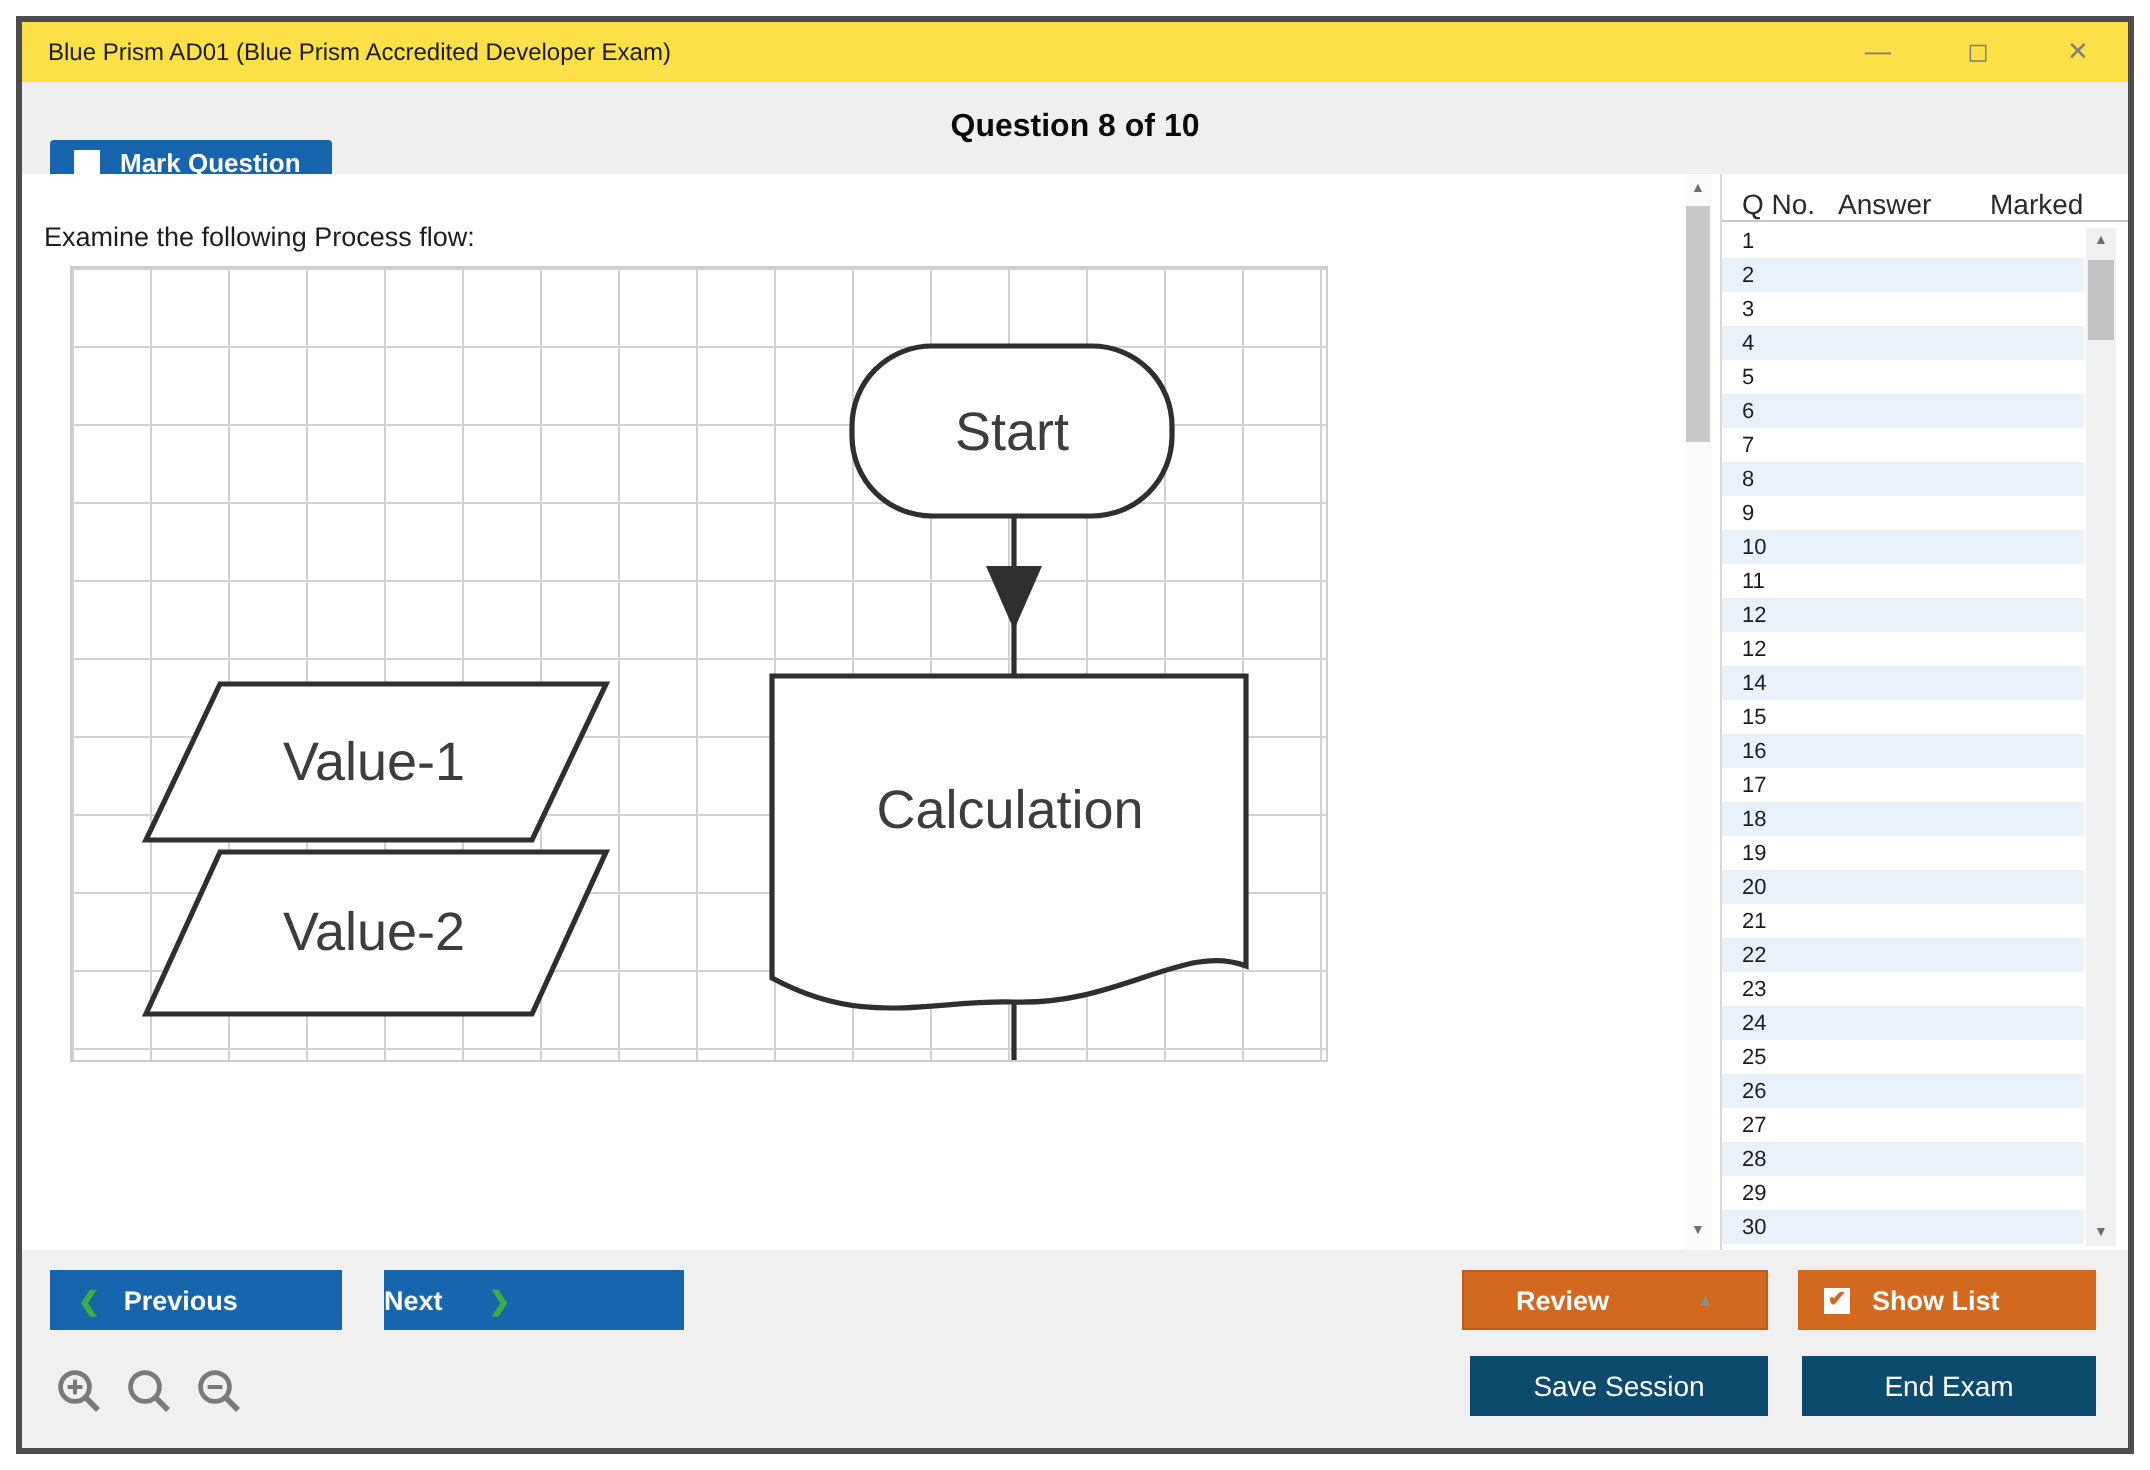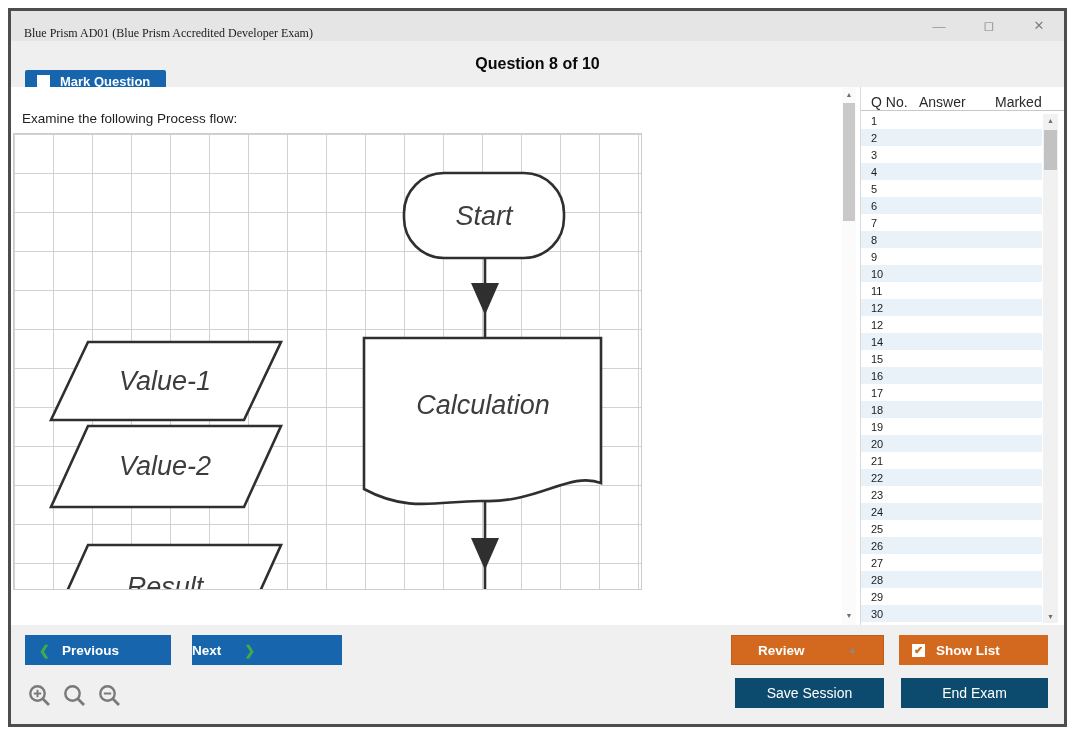--- a/index.html
+++ b/index.html
@@ -2,22 +2,22 @@
 <html><head>
 <meta charset="utf-8">
 <style>
   * { margin:0; padding:0; box-sizing:border-box; }
   html,body { width:1075px; height:735px; background:#fff;
     font-family:"Liberation Sans","DejaVu Sans",sans-serif; }
   .window { position:absolute; left:8px; top:8px; width:1059px; height:719px;
     border:3px solid #4d4d4d; background:#fff; overflow:hidden; }
 
   
-  .titlebar { position:relative; height:30px; background:#e5e5e5;
-    display:flex; align-items:flex-end;font-family:Liberation Serif, serif; }
+  .titlebar { position:relative; height:30px; background:#fde047;
+    display:flex; align-items:center; }
   .titlebar .title { padding-left:13px; font-size:12px; color:#1a1a1a; }
   .win-controls { position:absolute; right:0; top:0; height:30px;
     display:flex; align-items:center; gap:0; }
   .win-btn { width:50px; text-align:center; color:#7e7e7e; font-size:13px;
     line-height:30px; cursor:default; }
 
   
   .headerbar { position:relative; height:46px; background:#efefef; }
   .btn-mark { position:absolute; left:14px; top:9px; height:28px;
     background:#1766ad; border:none; border-radius:2px; color:#fff;
@@ -27,25 +27,25 @@
     display:inline-flex; align-items:center; justify-content:center;
     font-size:11px; line-height:11px; color:#d2691e; font-weight:bold; flex:0 0 auto; }
   .qcounter { position:absolute; left:0; right:0; top:0; height:46px;
     display:flex; align-items:center; justify-content:center;
     font-size:16px; font-weight:bold; color:#0a0a0a; }
 
   
   .main { position:relative; height:538px; background:#fff; display:flex; }
   .content { position:relative; flex:1; }
   .prompt { position:absolute; left:11px; top:24px; font-size:13.5px; color:#1e1e1e; }
-  .flow-area { position:absolute; left:2px; top:46px; width:629px; height:457px;
+  .flow-area { position:absolute; left:24px; top:46px; width:629px; height:398px;
     background-color:#fff; border:1px solid #cccccc; overflow:hidden;
     background-image:
       repeating-linear-gradient(90deg,#d2d2d2 0,#d2d2d2 1px,transparent 1px,transparent 39px),
-      repeating-linear-gradient(180deg,#d2d2d2 0,#d2d2d2 1px,transparent 1px,transparent 39px); font-style: italic; }
+      repeating-linear-gradient(180deg,#d2d2d2 0,#d2d2d2 1px,transparent 1px,transparent 39px); }
   .flow-area svg { display:block; }
   .flow-shape { fill:#fff; stroke:#2f2f2f; stroke-width:2.6; }
   .flow-link  { stroke:#2f2f2f; stroke-width:2.6; }
   .flow-arrowhead { fill:#2f2f2f; stroke:none; }
   .flow-label { fill:#3d3d3d; font-size:27px; font-family:"Liberation Sans",sans-serif;
     text-anchor:middle; }
 
   
   .scroll-outer { position:relative; width:14px; background:#fbfbfb; flex:0 0 auto; }
   .scroll-outer .arrow { position:absolute; left:0; width:14px; text-align:center;

